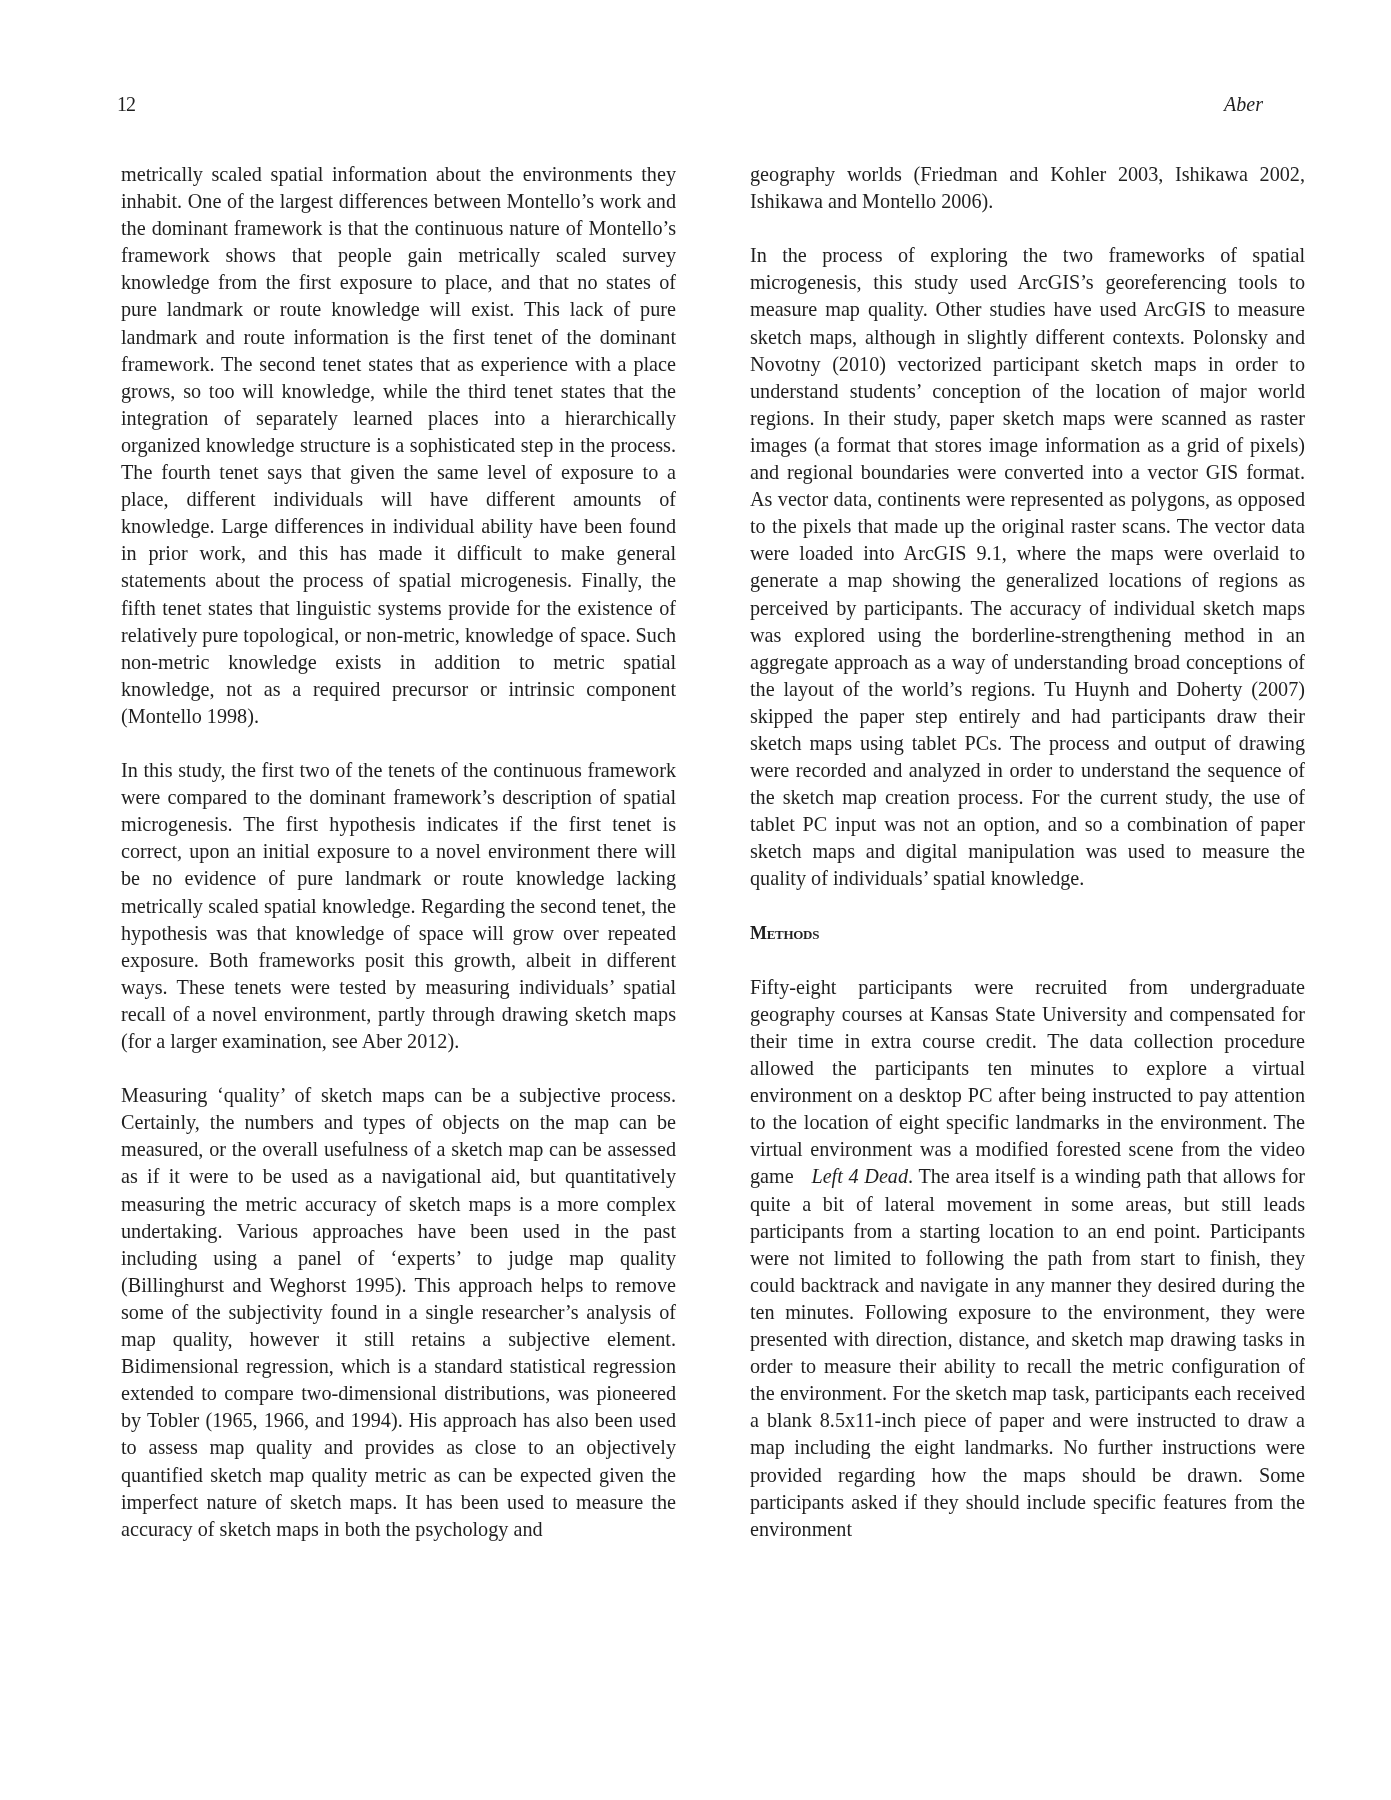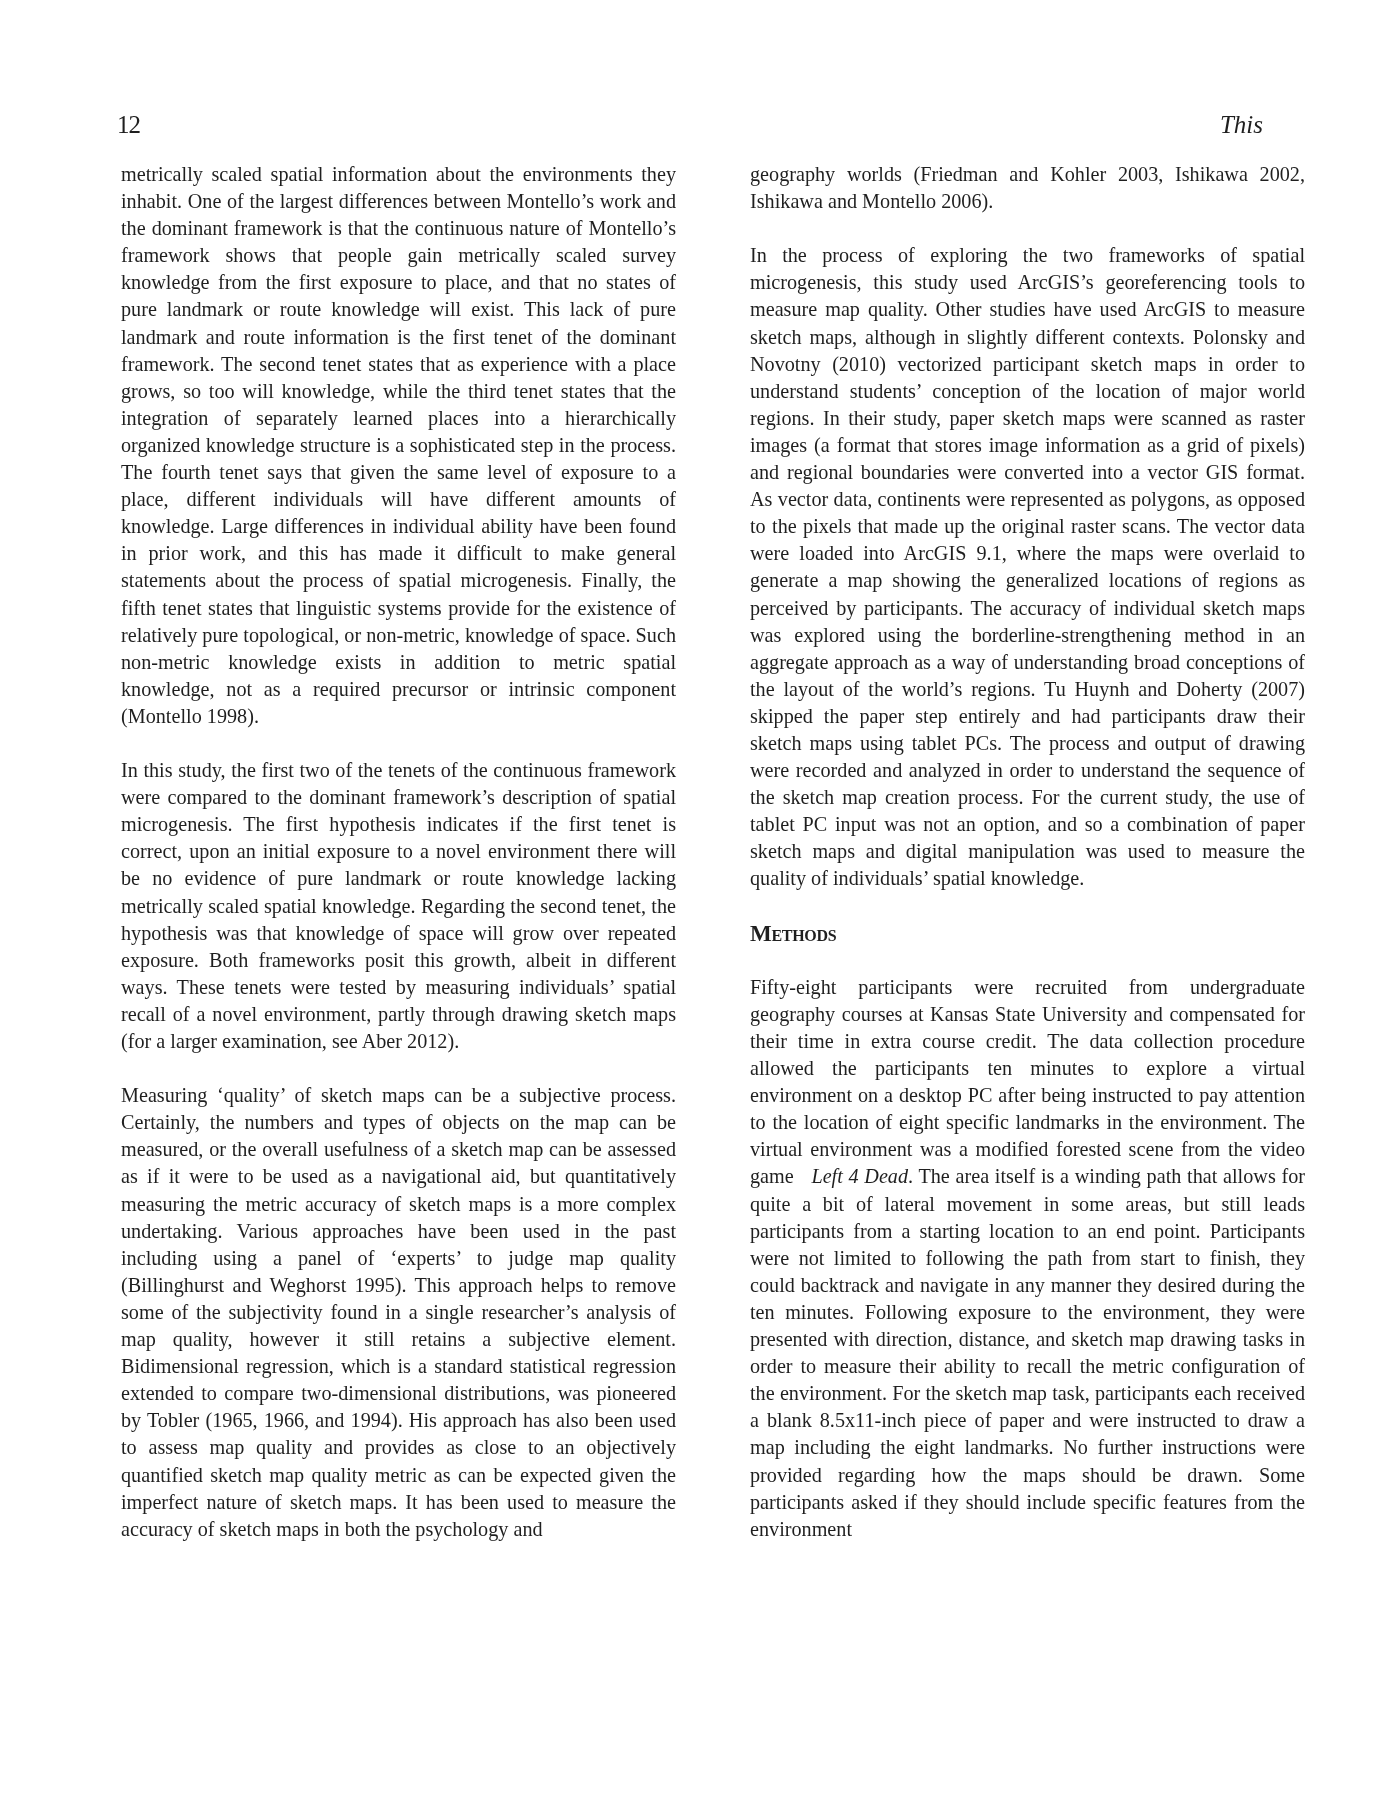--- a/index.html
+++ b/index.html
@@ -10,22 +10,22 @@
     body {
       width: 1391px;
       height: 1800px;
       position: relative;
       overflow: hidden;
       font-family: "Liberation Serif", "DejaVu Serif", serif;
       color: #1f1f1f;
     }
     .running-head {
       position: absolute;
-      top: 113px;
-      font-size: 25px;
+      top: 92px;
+      font-size: 20px;
       line-height: 24px;
     }
     .page-number {
       left: 117px;
       letter-spacing: -1px;
     }
     .running-author {
       right: 128px;
       font-style: italic;
     }
@@ -41,31 +41,31 @@
     .column-right { left: 750px; }
     .para {
       margin: 0 0 27.1px 0;
       hyphens: none;
     }
     .para:last-child { margin-bottom: 0; }
     .section-heading {
       margin: 0 0 27.1px 0;
       font-weight: bold;
       font-variant: small-caps;
-      font-size: 23px;
+      font-size: 18px;
       letter-spacing: -0.3px;
     }
     em { font-style: italic; margin-left: 12px; }
   </style>
 </head>
 <body>
 
 <div>
   <div class="running-head page-number">12</div>
-  <div class="running-head running-author">This</div>
+  <div class="running-head running-author">Aber</div>
 </div>
 
 <div class="column column-left">
   <p class="para">metrically scaled spatial information about the environments they inhabit. One of the largest differences between Montello’s work and the dominant framework is that the continuous nature of Montello’s framework shows that people gain metrically scaled survey knowledge from the first exposure to place, and that no states of pure landmark or route knowledge will exist. This lack of pure landmark and route information is the first tenet of the dominant framework. The second tenet states that as experience with a place grows, so too will knowledge, while the third tenet states that the integration of separately learned places into a hierarchically organized knowledge structure is a sophisticated step in the process. The fourth tenet says that given the same level of exposure to a place, different individuals will have different amounts of knowledge. Large differences in individual ability have been found in prior work, and this has made it difficult to make general statements about the process of spatial microgenesis. Finally, the fifth tenet states that linguistic systems provide for the existence of relatively pure topological, or non-metric, knowledge of space.  Such non-metric knowledge exists in addition to metric spatial knowledge, not as a required precursor or intrinsic component (Montello 1998).</p>
   <p class="para">In this study, the first two of the tenets of the continuous framework were compared to the dominant framework’s description of spatial microgenesis. The first hypothesis indicates if the first tenet is correct, upon an initial exposure to a novel environment there will be no evidence of pure landmark or route knowledge lacking metrically scaled spatial knowledge. Regarding the second tenet, the hypothesis was that knowledge of space will grow over repeated exposure. Both frameworks posit this growth, albeit in different ways. These tenets were tested by measuring individuals’ spatial recall of a novel environment, partly through drawing sketch maps (for a larger examination, see Aber 2012).</p>
   <p class="para">Measuring ‘quality’ of sketch maps can be a subjective process. Certainly, the numbers and types of objects on the map can be measured, or the overall usefulness of a sketch map can be assessed as if it were to be used as a navigational aid, but quantitatively measuring the metric accuracy of sketch maps is a more complex undertaking. Various approaches have been used in the past including using a panel of ‘experts’ to judge map quality (Billinghurst and Weghorst 1995). This approach helps to remove some of the subjectivity found in a single researcher’s analysis of map quality, however it still retains a subjective element. Bidimensional regression, which is a standard statistical regression extended to compare two-dimensional distributions, was pioneered by Tobler (1965, 1966, and 1994). His approach has also been used to assess map quality and provides as close to an objectively quantified sketch map quality metric as can be expected given the imperfect nature of sketch maps. It has been used to measure the accuracy of sketch maps in both the psychology and</p>
 </div>
 
 <div class="column column-right">
   <p class="para">geography worlds (Friedman and Kohler 2003, Ishikawa 2002, Ishikawa and Montello 2006).</p>

